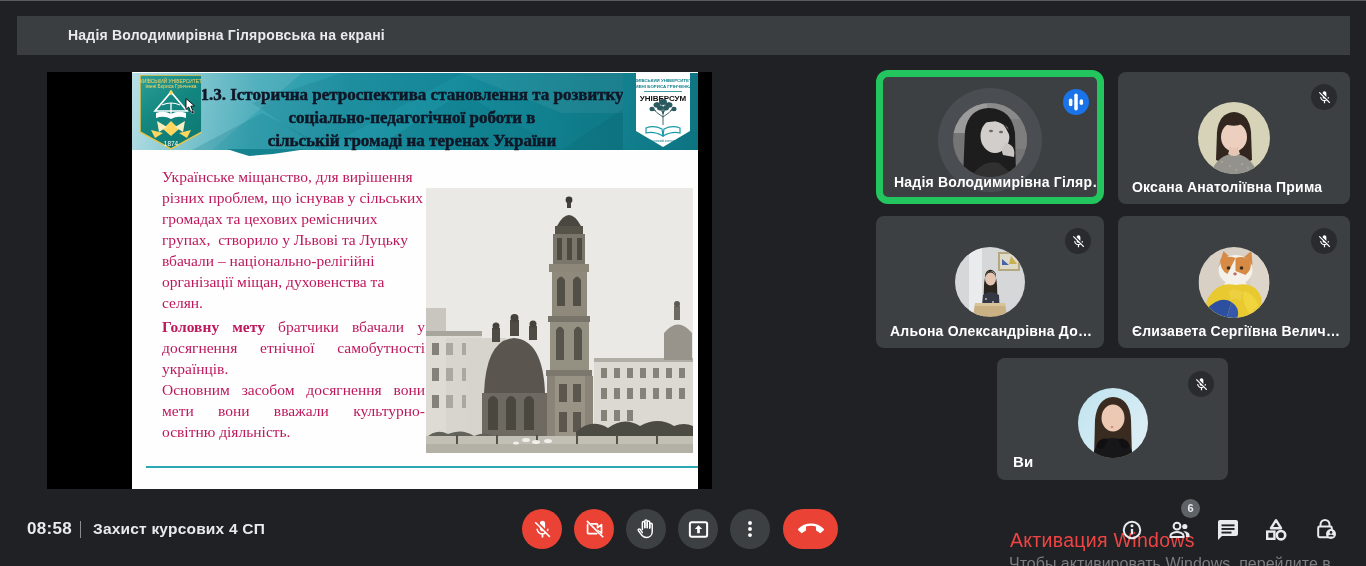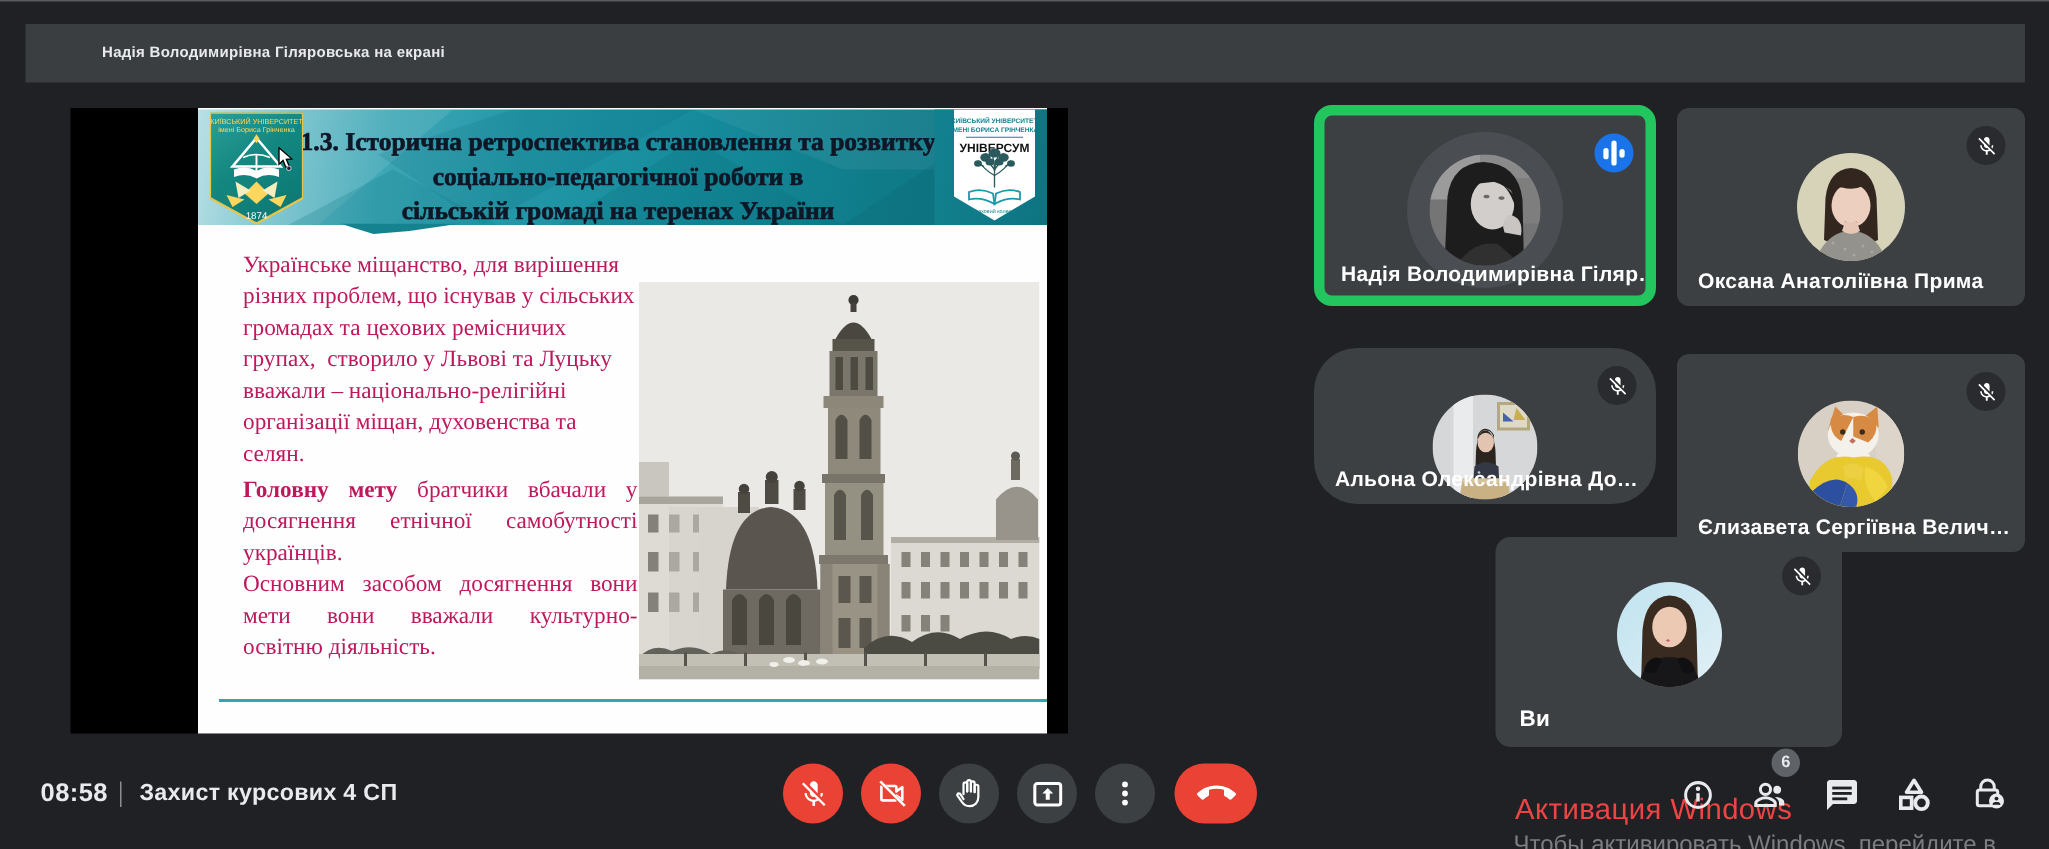--- a/index.html
+++ b/index.html
@@ -1,21 +1,21 @@
 <!DOCTYPE html>
 <html><head>
 <meta charset="utf-8">
 <style>
   * { margin:0; padding:0; box-sizing:border-box; }
   html,body { width:1366px; height:566px; background:#202124; overflow:hidden; }
   body { font-family:"Liberation Sans", sans-serif; position:relative; }
   .abs { position:absolute; }
   .topline { left:0; top:0; width:1366px; height:1px; background:#5a5b5e; }
   .topbar { left:17px; top:16px; width:1333px; height:39px; background:#3b3e41; border-radius:0;
-            color:#e8eaed; font-size:10px; font-weight:700; line-height:39px; padding-left:51px; letter-spacing:.2px;}
+            color:#e8eaed; font-size:14px; font-weight:700; line-height:39px; padding-left:51px; letter-spacing:.2px;}
   .screen { left:47px; top:72px; width:665px; height:417px; background:#000; }
   .slide { position:absolute; left:85px; top:0; width:566px; height:417px; background:#fefefe; overflow:hidden; }
   .hdr { position:absolute; left:0; top:1px; width:566px; height:77px;
          background:linear-gradient(100deg,#b2dde3 0%,#7cc5cf 9%,#3fa7b6 22%,#2397a8 38%,#158b9c 58%,#0f7b89 80%,#0d7381 100%); }
   .title { position:absolute; left:63px; top:11px; width:434px; text-align:center;
            font-family:"Liberation Serif", serif; font-weight:700; color:#0f1626;
            font-size:17px; line-height:23px; white-space:nowrap; -webkit-text-stroke:0.45px #0f1626; }
   .bodytxt { position:absolute; left:30px; top:94px; width:263px; font-family:"Liberation Serif", serif;
              font-size:15.5px; line-height:21px; color:#be185d; }
   .bodytxt .j { text-align:justify; text-align-last:justify; }
@@ -55,21 +55,21 @@
       <svg width="80" height="8" viewBox="0 0 80 8" style="position:absolute;left:95px;top:76px">
         <polygon points="0,0 80,0 46,5 22,7 9,3" fill="#15838f"></polygon>
       </svg>
     </div>
     <div class="title">1.3.&nbsp;Історична ретроспектива становлення та розвитку<br>соціально-педагогічної роботи в<br>сільській громаді на теренах України</div>
     <div class="bodytxt">
       <div class="l">Українське міщанство, для вирішення</div>
       <div class="l">різних проблем, що існував у сільських</div>
       <div class="l">громадах та цехових ремісничих</div>
       <div class="l">групах,&nbsp; створило у Львові та Луцьку</div>
-      <div class="l">вважали – національно-релігійні</div>
+      <div class="l">вбачали – національно-релігійні</div>
       <div class="l">організації міщан, духовенства та</div>
       <div class="l">селян.</div>
       <div class="gap"></div>
       <div class="j"><b>Головну мету</b> братчики вбачали у</div>
       <div class="j">досягнення етнічної самобутності</div>
       <div class="l">українців.</div>
       <div class="j">Основним засобом досягнення вони</div>
       <div class="j">мети вони вважали культурно-</div>
       <div class="l">освітню діяльність.</div>
     </div>
@@ -292,21 +292,21 @@
         <circle cx="38" cy="68" r="1"></circle>
       </g>
   </svg>
   <div class="micbadge">
       <svg width="15" height="15" viewBox="0 0 24 24" fill="#fff">
         <path d="M19 11h-1.7c0 .74-.16 1.43-.43 2.05l1.23 1.23c.56-.98.9-2.09.9-3.28zm-4.02.17c0-.06.02-.11.02-.17V5c0-1.66-1.34-3-3-3S9 3.34 9 5v.18l5.98 5.99zM4.27 3L3 4.27l6.01 6.01V11c0 1.66 1.33 3 2.99 3 .22 0 .44-.03.65-.08l1.66 1.66c-.71.33-1.5.52-2.31.52-2.76 0-5.3-2.1-5.3-5.1H5c0 3.41 2.72 6.23 6 6.72V21h2v-3.28c.91-.13 1.77-.45 2.54-.9L19.73 21 21 19.73 4.27 3z"></path>
       </svg>
     </div>
   <div class="name">Оксана Анатоліївна Прима</div>
 </div>
-<div class="abs tile" id="t3" style="left:876px;top:232px;width:228px;height:104px;border-radius:29px;">
+<div class="abs tile" id="t3" style="left:876px;top:216px;width:228px;height:132px;">
   <svg class="abs" width="70" height="70" viewBox="0 0 70 70" style="left:50%;top:66px;transform:translate(-50%,-35px);border-radius:50%;">
     <rect width="70" height="70" fill="#d6d7d9"></rect>
     <rect x="14" y="0" width="13" height="70" fill="#e9ebed"></rect>
     <rect x="44" y="6" width="20" height="17" fill="#ded9c8"></rect>
     <path d="M44 6 h20 v17 h-20 Z" fill="none" stroke="#b4a97e" stroke-width="2"></path>
     <path d="M47 12 l7 6 h-7 Z" fill="#4565a8"></path>
     <path d="M56 9 l6 8 h-8 Z" fill="#c8b050"></path>
     <path d="M28 70 L29 38 Q30 24 35 24 Q41 24 42 38 L43 70 Z" fill="#2c251f"></path>
     <ellipse cx="35.5" cy="32" rx="5.5" ry="6.5" fill="#e2c4b0"></ellipse>
     <path d="M30 30 Q32 23 36 24 Q40 24 41 30 L41 27 Q38 22 34 23 Q31 24 30 28 Z" fill="#2c251f"></path>
@@ -320,21 +320,21 @@
     <path d="M18 70 L20 56 L50 56 L52 70 Z" fill="#c9b183"></path>
     <rect x="20" y="56" width="30" height="3" fill="#d8c49a"></rect>
   </svg>
   <div class="micbadge">
       <svg width="15" height="15" viewBox="0 0 24 24" fill="#fff">
         <path d="M19 11h-1.7c0 .74-.16 1.43-.43 2.05l1.23 1.23c.56-.98.9-2.09.9-3.28zm-4.02.17c0-.06.02-.11.02-.17V5c0-1.66-1.34-3-3-3S9 3.34 9 5v.18l5.98 5.99zM4.27 3L3 4.27l6.01 6.01V11c0 1.66 1.33 3 2.99 3 .22 0 .44-.03.65-.08l1.66 1.66c-.71.33-1.5.52-2.31.52-2.76 0-5.3-2.1-5.3-5.1H5c0 3.41 2.72 6.23 6 6.72V21h2v-3.28c.91-.13 1.77-.45 2.54-.9L19.73 21 21 19.73 4.27 3z"></path>
       </svg>
     </div>
   <div class="name">Альона Олександрівна До…</div>
 </div>
-<div class="abs tile" id="t4" style="left:1118px;top:216px;width:232px;height:132px;margin-top:20px;">
+<div class="abs tile" id="t4" style="left:1118px;top:216px;width:232px;height:132px;">
   <svg class="abs" width="71" height="71" viewBox="0 0 71 71" style="left:50%;top:66px;transform:translate(-50%,-35px);border-radius:50%;">
     <rect width="71" height="71" fill="#d8cfc5"></rect>
     <rect x="52" y="0" width="19" height="71" fill="#ddd4ca"></rect>
     <path d="M20 20 L25 4 L34 13 Z" fill="#d68a44"></path>
     <path d="M54 18 L53 4 L43 12 Z" fill="#d68a44"></path>
     <ellipse cx="37" cy="23" rx="17" ry="15" fill="#f4f1eb"></ellipse>
     <path d="M22 12 Q30 8 37 11 L29 27 Q21 23 22 12 Z" fill="#d68a44"></path>
     <path d="M37 11 Q47 8 52 15 Q54 22 47 28 L37 24 Z" fill="#d68a44"></path>
     <circle cx="30" cy="21" r="1.8" fill="#3a2c1c"></circle>
     <circle cx="43" cy="21" r="1.8" fill="#3a2c1c"></circle>
@@ -346,21 +346,21 @@
     <path d="M45 44 Q56 47 60 58 L52 67 Q43 58 45 44 Z" fill="#f0d53e"></path>
     <path d="M30 44 Q37 40 44 45 L42 54 Q37 50 32 53 Z" fill="#edd041"></path>
   </svg>
   <div class="micbadge">
       <svg width="15" height="15" viewBox="0 0 24 24" fill="#fff">
         <path d="M19 11h-1.7c0 .74-.16 1.43-.43 2.05l1.23 1.23c.56-.98.9-2.09.9-3.28zm-4.02.17c0-.06.02-.11.02-.17V5c0-1.66-1.34-3-3-3S9 3.34 9 5v.18l5.98 5.99zM4.27 3L3 4.27l6.01 6.01V11c0 1.66 1.33 3 2.99 3 .22 0 .44-.03.65-.08l1.66 1.66c-.71.33-1.5.52-2.31.52-2.76 0-5.3-2.1-5.3-5.1H5c0 3.41 2.72 6.23 6 6.72V21h2v-3.28c.91-.13 1.77-.45 2.54-.9L19.73 21 21 19.73 4.27 3z"></path>
       </svg>
     </div>
   <div class="name">Єлизавета Сергіївна Велич…</div>
 </div>
-<div class="abs tile" id="t5" style="left:997px;top:358px;width:231px;height:140px;border-radius:10px;">
+<div class="abs tile" id="t5" style="left:997px;top:358px;width:231px;height:122px;">
   <svg class="abs" width="70" height="70" viewBox="0 0 70 70" style="left:50%;top:65px;transform:translate(-50%,-35px);border-radius:50%;">
     <defs>
         <linearGradient id="bgu" x1="0" y1="0" x2="1" y2="1">
           <stop offset="0" stop-color="#bfe3ef"></stop>
           <stop offset="1" stop-color="#e2f0f6"></stop>
         </linearGradient>
       </defs>
     <rect width="70" height="70" fill="url(#bgu)"></rect>
     <path d="M16 70 L17 32 Q19 10 35 9 Q52 10 53 32 L54 70 Z" fill="#3a2b20"></path>
     <ellipse cx="35" cy="30" rx="11.5" ry="13.5" fill="#ecc9b2"></ellipse>

